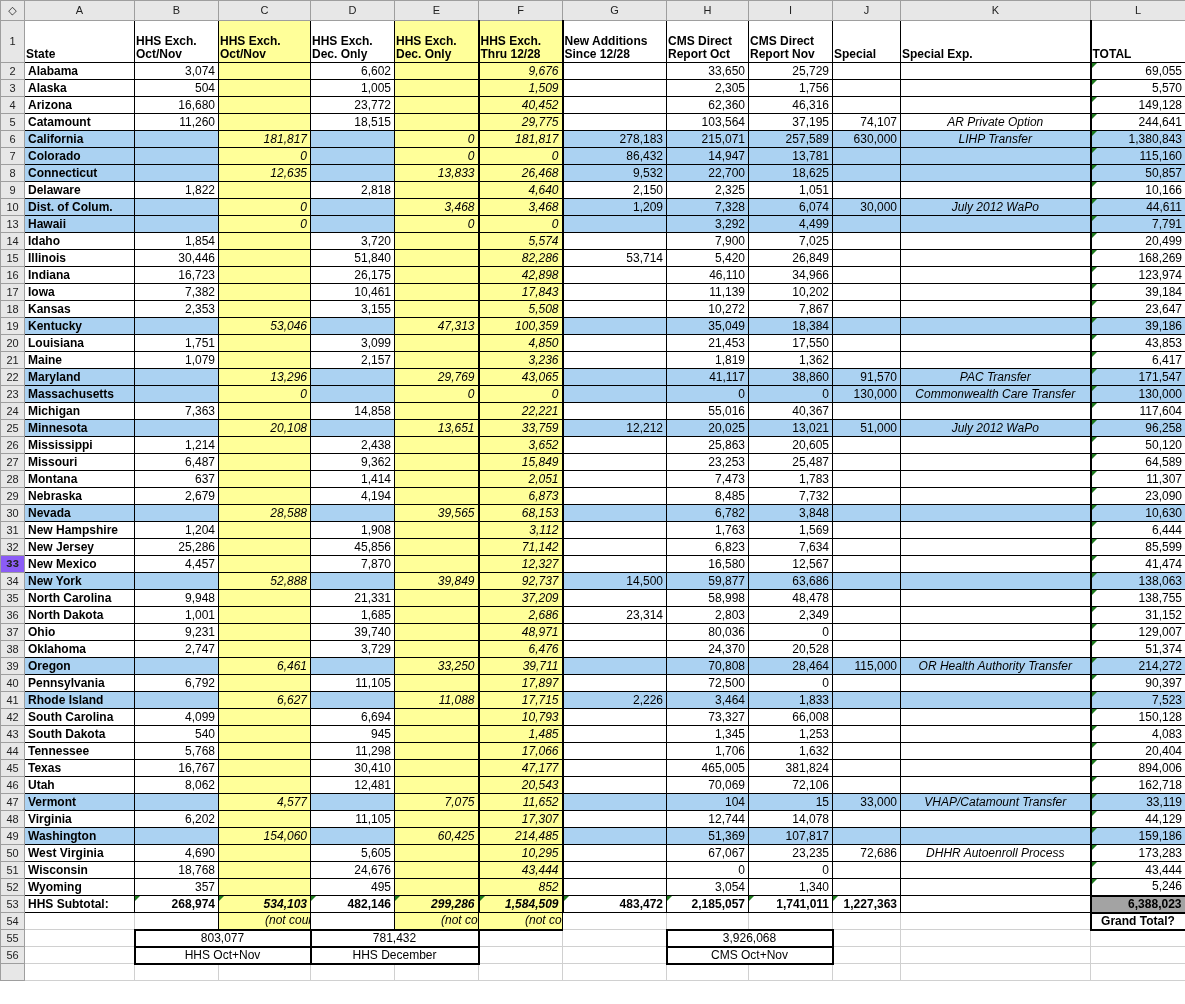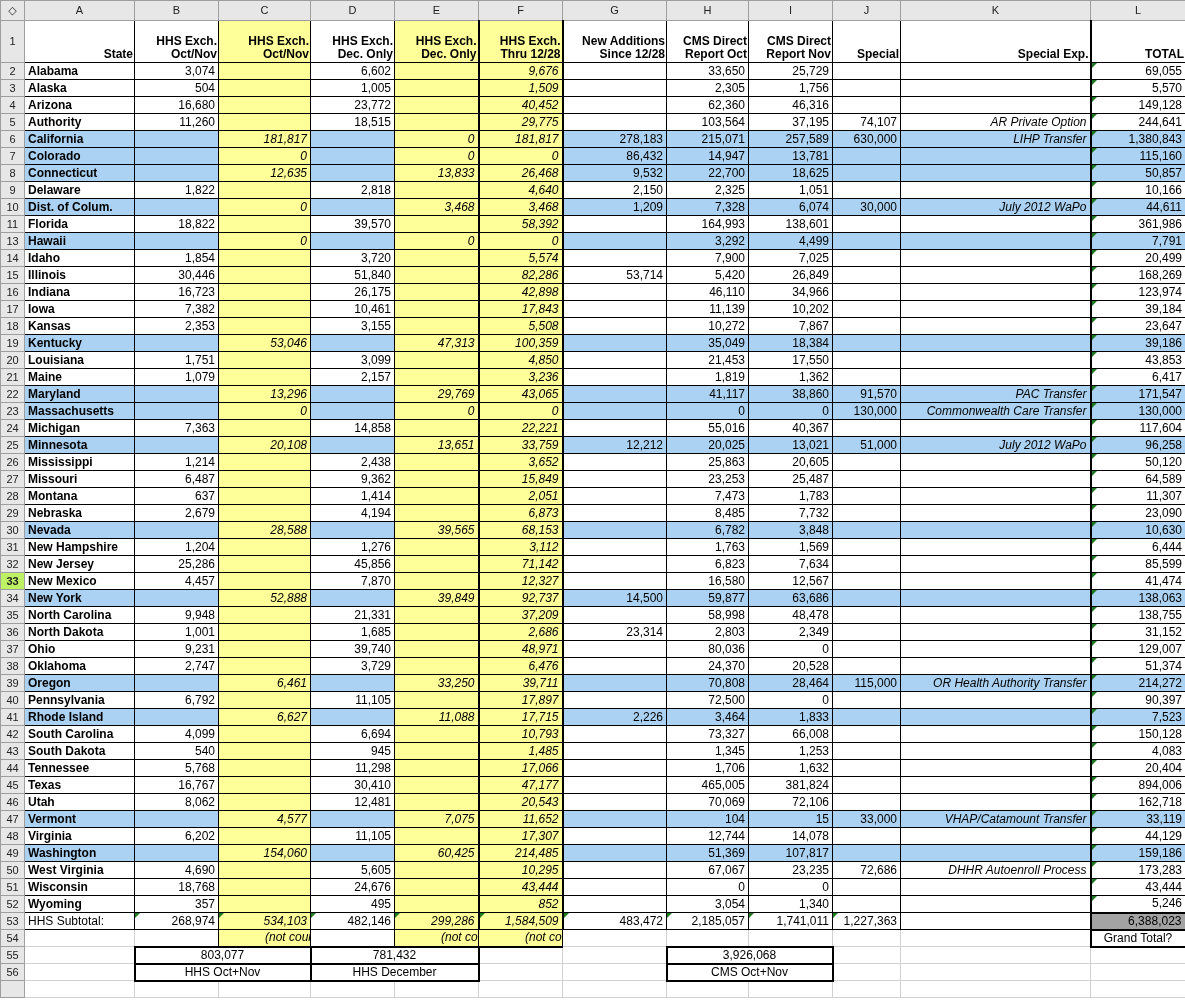--- a/index.html
+++ b/index.html
@@ -5,35 +5,35 @@
   * { box-sizing: border-box; margin: 0; padding: 0; }
   body { font-family: "Liberation Sans", sans-serif; background: #fff; }
   .sheet { position: relative; width: 1185px; height: 1004px; overflow: hidden; background: #fff; }
   table { border-collapse: collapse; table-layout: fixed; width: 1185px; }
   td { height: 17px; padding: 0 3px; font-size: 12px; line-height: 15px;
        white-space: nowrap; overflow: hidden; position: relative; vertical-align: middle; }
   
   .ch, .rh { background: #e7e7e7; border: 1px solid #9e9e9e; text-align: center;
              font-size: 11px; color: #222; padding: 0; }
   .ch { height: 20px; }
-  .rh.sel { background: #bef264; font-weight: bold; }
+  .rh.sel { background: #8b5cf6; font-weight: bold; font-family: Liberation Mono, monospace; }
   
-  .h { border: 1px solid #000; vertical-align: bottom; text-align: right;
+  .h { border: 1px solid #000; vertical-align: bottom; text-align: left;
        font-weight: bold; white-space: pre-line; line-height: 13px; padding: 2px 1px 1px 1px; height: 42px; }
   
   .c { border: 1px solid #000; }
   .num { text-align: right; }
   .a { font-weight: bold; }
-  .k { text-align: right; }
+  .k { text-align: center; }
   .it { font-style: italic; }
   .yel { background: #ffff99; }
   .blu { background: #abd2f2; }
   .fcol { border-left: 2px solid #000; border-right: 2px solid #000; }
   .lcol { border-left: 2px solid #000; }
-  .bold { font-weight: normal; }
+  .bold { font-weight: bold; }
   .gold { background: #a3a3a3; }
   .box2 { border: 2px solid #000; }
   .tri { position: absolute; top: 0; left: 0; width: 0; height: 0;
          border-top: 5px solid #1e7a1e; border-right: 5px solid transparent; }
   
   .gray { border: 1px solid #d0d0d0; }
   .blk { border: 1px solid #000; }
   .b54 { border: 1px solid #000; border-bottom: 2px solid #000; padding-left: 46px; }
   .ctr { text-align: center; }
 </style>
@@ -139,21 +139,21 @@
           <td class="c num yel it fcol">40,452</td>
           <td class="c num"></td>
           <td class="c num">62,360</td>
           <td class="c num">46,316</td>
           <td class="c num"></td>
           <td class="c k it"></td>
           <td class="c num lcol">149,128<span class="tri"></span></td>
         </tr>
         <tr>
           <td class="rh">5</td>
-          <td class="c a">Authority</td>
+          <td class="c a">Catamount</td>
           <td class="c num">11,260</td>
           <td class="c num yel it"></td>
           <td class="c num">18,515</td>
           <td class="c num yel it"></td>
           <td class="c num yel it fcol">29,775</td>
           <td class="c num"></td>
           <td class="c num">103,564</td>
           <td class="c num">37,195</td>
           <td class="c num">74,107</td>
           <td class="c k it">AR Private Option</td>
@@ -228,35 +228,20 @@
           <td class="c num yel it">3,468</td>
           <td class="c num yel it fcol">3,468</td>
           <td class="c num blu">1,209</td>
           <td class="c num blu">7,328</td>
           <td class="c num blu">6,074</td>
           <td class="c num blu">30,000</td>
           <td class="c k it blu">July 2012 WaPo</td>
           <td class="c num lcol blu">44,611<span class="tri"></span></td>
         </tr>
         <tr>
-          <td class="rh">11</td>
-          <td class="c a">Florida</td>
-          <td class="c num">18,822</td>
-          <td class="c num yel it"></td>
-          <td class="c num">39,570</td>
-          <td class="c num yel it"></td>
-          <td class="c num yel it fcol">58,392</td>
-          <td class="c num"></td>
-          <td class="c num">164,993</td>
-          <td class="c num">138,601</td>
-          <td class="c num"></td>
-          <td class="c k it"></td>
-          <td class="c num lcol">361,986<span class="tri"></span></td>
-        </tr>
-        <tr>
           <td class="rh">13</td>
           <td class="c a blu">Hawaii</td>
           <td class="c num blu"></td>
           <td class="c num yel it">0</td>
           <td class="c num blu"></td>
           <td class="c num yel it">0</td>
           <td class="c num yel it fcol">0</td>
           <td class="c num blu"></td>
           <td class="c num blu">3,292</td>
           <td class="c num blu">4,499</td>
@@ -517,21 +502,21 @@
           <td class="c num blu">3,848</td>
           <td class="c num blu"></td>
           <td class="c k it blu"></td>
           <td class="c num lcol blu">10,630<span class="tri"></span></td>
         </tr>
         <tr>
           <td class="rh">31</td>
           <td class="c a">New Hampshire</td>
           <td class="c num">1,204</td>
           <td class="c num yel it"></td>
-          <td class="c num">1,276</td>
+          <td class="c num">1,908</td>
           <td class="c num yel it"></td>
           <td class="c num yel it fcol">3,112</td>
           <td class="c num"></td>
           <td class="c num">1,763</td>
           <td class="c num">1,569</td>
           <td class="c num"></td>
           <td class="c k it"></td>
           <td class="c num lcol">6,444<span class="tri"></span></td>
         </tr>
         <tr>

